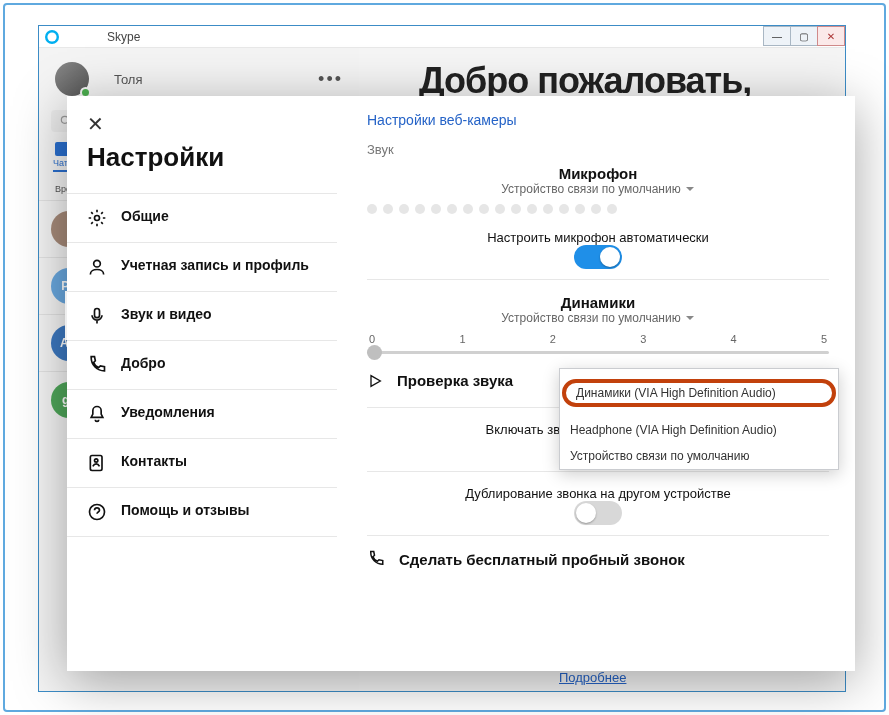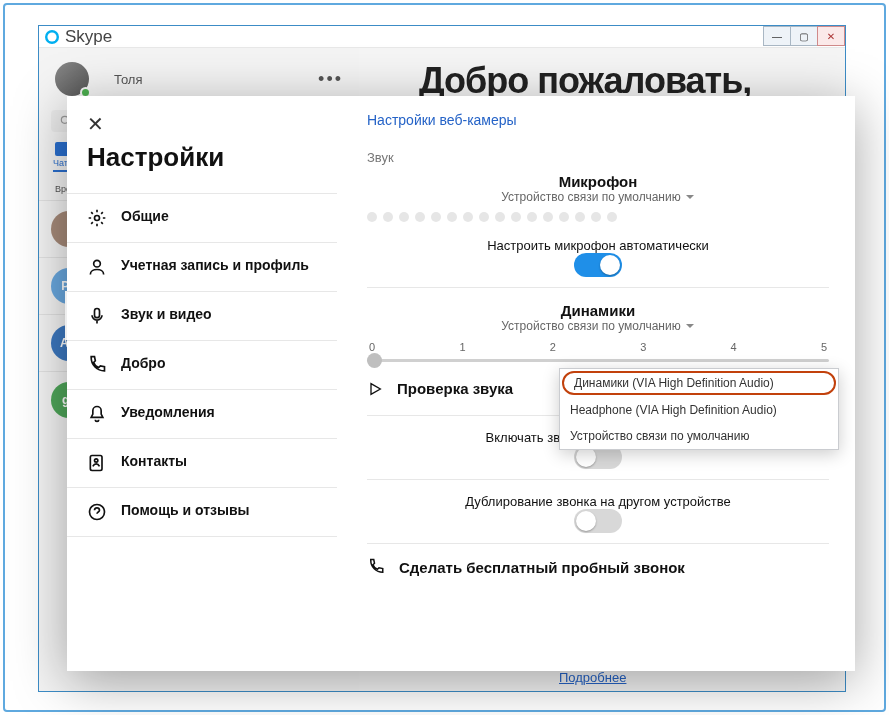--- a/index.html
+++ b/index.html
@@ -4,21 +4,21 @@
 <style>
 * { box-sizing: border-box; margin: 0; padding: 0; font-family: "Segoe UI", Arial, sans-serif; }
 body { background: #fff; width: 889px; height: 715px; overflow: hidden; position: relative; }
 
 .outer-border { position:absolute; left:3px; top:3px; width:883px; height:709px; border:2px solid #5fa9df; border-radius:4px; }
 
 .win { position:absolute; left:38px; top:25px; width:808px; height:667px; border:1px solid #3c8cc6; background:#fff; }
 .titlebar { height:22px; display:flex; align-items:center; padding-left:6px; background:#fff; border-bottom:1px solid #e8e8e8;}
 .titlebar .icon { width:14px; height:14px; border-radius:50%; background:#00aff0; margin-right:6px; display:flex; align-items:center; justify-content:center;}
 .titlebar .icon svg{width:10px;height:10px;}
-.titlebar .ttl { font-size:17px; color:#444; }
+.titlebar .ttl { font-size:12px; color:#444;margin-left:42px; }
 .winbtns { position:absolute; right:0; top:0; display:flex; }
 .winbtn { width:28px; height:20px; border:1px solid #a9b7c4; background:#eef3f8; display:flex; align-items:center; justify-content:center; font-size:10px; color:#333; margin-left:-1px;}
 .winbtn.close{ background:#fbe9e9; border-color:#d08a8a; color:#a33; }
 
 .app-bg { position:absolute; left:0; top:22px; right:0; bottom:0; background:#f5f5f5; }
 .welcome { position:absolute; left:380px; top:12px; font-size:36px; font-weight:800; color:#222; letter-spacing:-1px;}
 .grey-strip{position:absolute;left:355px;top:58px;width:430px;height:36px;background:#555;}
 
 .side-panel { position:absolute; left:0; top:0; width:320px; height:100%; background:#f4f4f4; }
 .profile { display:flex; align-items:center; padding:14px 16px; }
@@ -43,21 +43,21 @@
 .modal { position:absolute; left:28px; top:70px; width:788px; height:575px; background:#fff; box-shadow:0 10px 50px rgba(0,0,0,.35); display:flex; }
 .m-left { width:270px; border-right:0; }
 .m-close { padding:16px 20px 6px; font-size:20px; color:#333; cursor:pointer;}
 .m-title { padding:0 20px 20px; font-size:26px; font-weight:700; color:#111;}
 .m-item { display:flex; align-items:flex-start; padding:14px 20px; border-top:1px solid #e7e7e7; font-size:14px; color:#111; font-weight:600; cursor:pointer;}
 .m-item:last-child{border-bottom:1px solid #e7e7e7;}
 .m-item .mi-icon{width:20px;height:20px;margin-right:14px;display:flex;align-items:center;justify-content:center;}
 .m-item.selected{background:#fff;box-shadow:2px 0 0 #fff,-2px 0 0 #eee;}
 
 .m-right { flex:1; padding:16px 26px 0 30px; overflow:hidden; position:relative; font-size:13px; color:#111;}
-.link{color:#2563c7;font-size:14px;margin-bottom:22px;display:inline-block;}
+.link{color:#2563c7;font-size:14px;margin-bottom:14px;display:inline-block;}
 .sec-label{color:#777;font-size:13px;margin-bottom:8px;}
 .row{display:flex;justify-content:space-between;align-items:center;margin-bottom:8px;flex-direction:column;}
 .row .h{font-weight:700;font-size:15px;}
 .ddtext{font-size:12px;color:#666;display:flex;align-items:center;}
 .ddtext svg{width:10px;height:10px;margin-left:4px;}
 .dots-line{display:flex;gap:6px;margin:2px 0 16px;}
 .dot{width:10px;height:10px;border-radius:50%;background:#e6e6e6;}
 .hr{height:1px;background:#e7e7e7;margin:10px 0 14px;}
 .toggle{width:48px;height:24px;border-radius:12px;background:#d8d8d8;position:relative;}
 .toggle .knob{position:absolute;width:20px;height:20px;border-radius:50%;background:#fff;top:2px;left:2px;box-shadow:0 1px 2px rgba(0,0,0,.3);}
@@ -67,21 +67,21 @@
 .ticks{display:flex;justify-content:space-between;font-size:11px;color:#666;padding:0 2px 2px;}
 .track{height:3px;background:#d0d0d0;border-radius:2px;position:relative;margin-top:4px;}
 .thumb{position:absolute;left:0;top:-6px;width:15px;height:15px;border-radius:50%;background:#bfbfbf;}
 .play-row{display:flex;align-items:center;font-weight:700;font-size:15px;margin-bottom:18px;}
 .play-row svg{width:16px;height:16px;margin-right:14px;}
 .call-row{display:flex;align-items:center;font-weight:700;font-size:15px;margin-top:12px;}
 .call-row svg{width:18px;height:18px;margin-right:14px;}
 
 .dropdown{position:absolute;left:520px;top:342px;width:280px;background:#fff;border:1px solid #caccd0;box-shadow:0 4px 16px rgba(0,0,0,.2);z-index:50;}
 .dd-item{padding:6px 10px;font-size:12px;color:#333;white-space:nowrap;overflow:hidden;cursor:pointer;}
-.dd-item.hl{border:2px solid #c2410c; border-radius:14px;margin:2px 2px;padding:3px 10px;}
+.dd-item.hl{border:4px solid #c2410c; border-radius:14px;margin:10px 2px;padding:3px 10px;}
 .footer-link{position:absolute;left:520px;bottom:6px;color:#2563c7;font-size:13px;text-decoration:underline;}
 </style>
 </head>
 <body>
 
 <div class="outer-border"></div>
 
 <div class="win">
   <div class="titlebar">
     <span class="icon">

